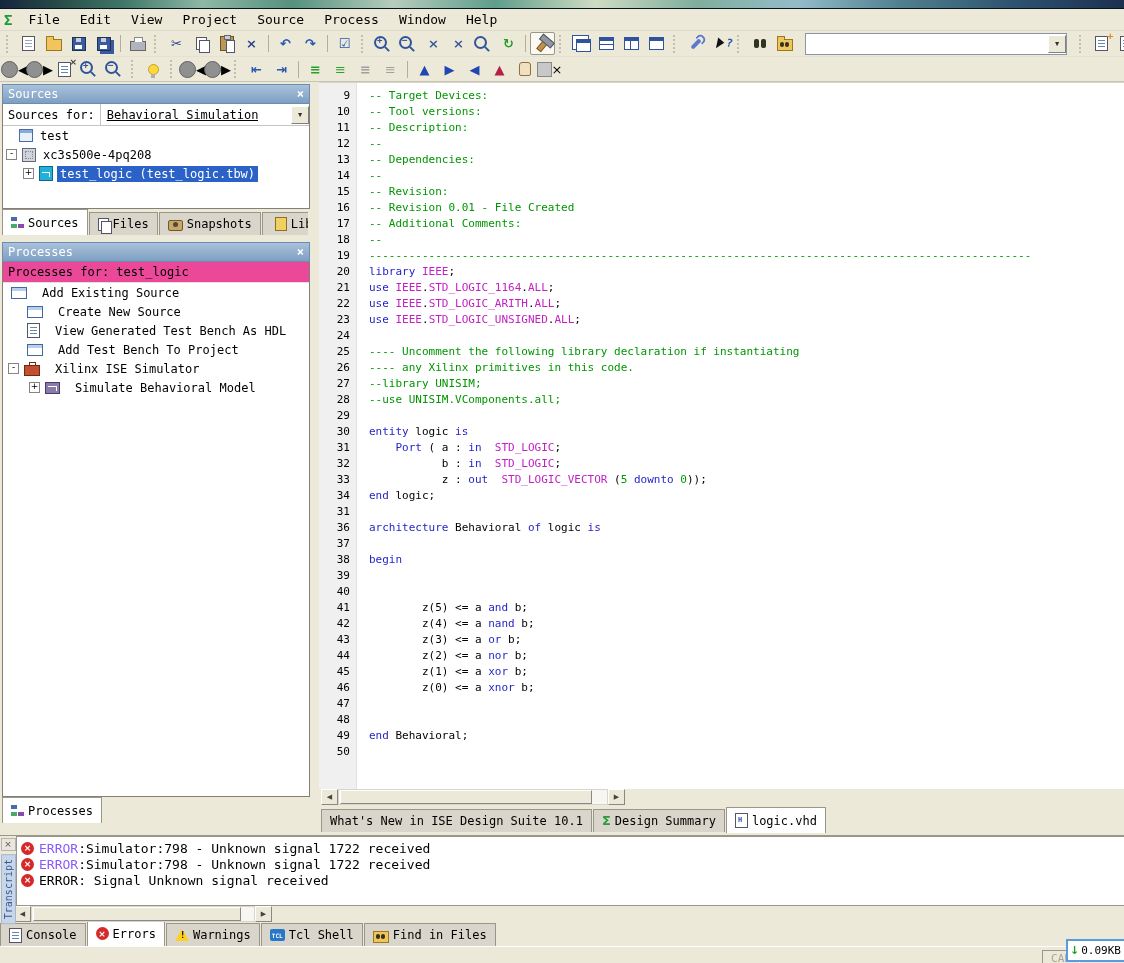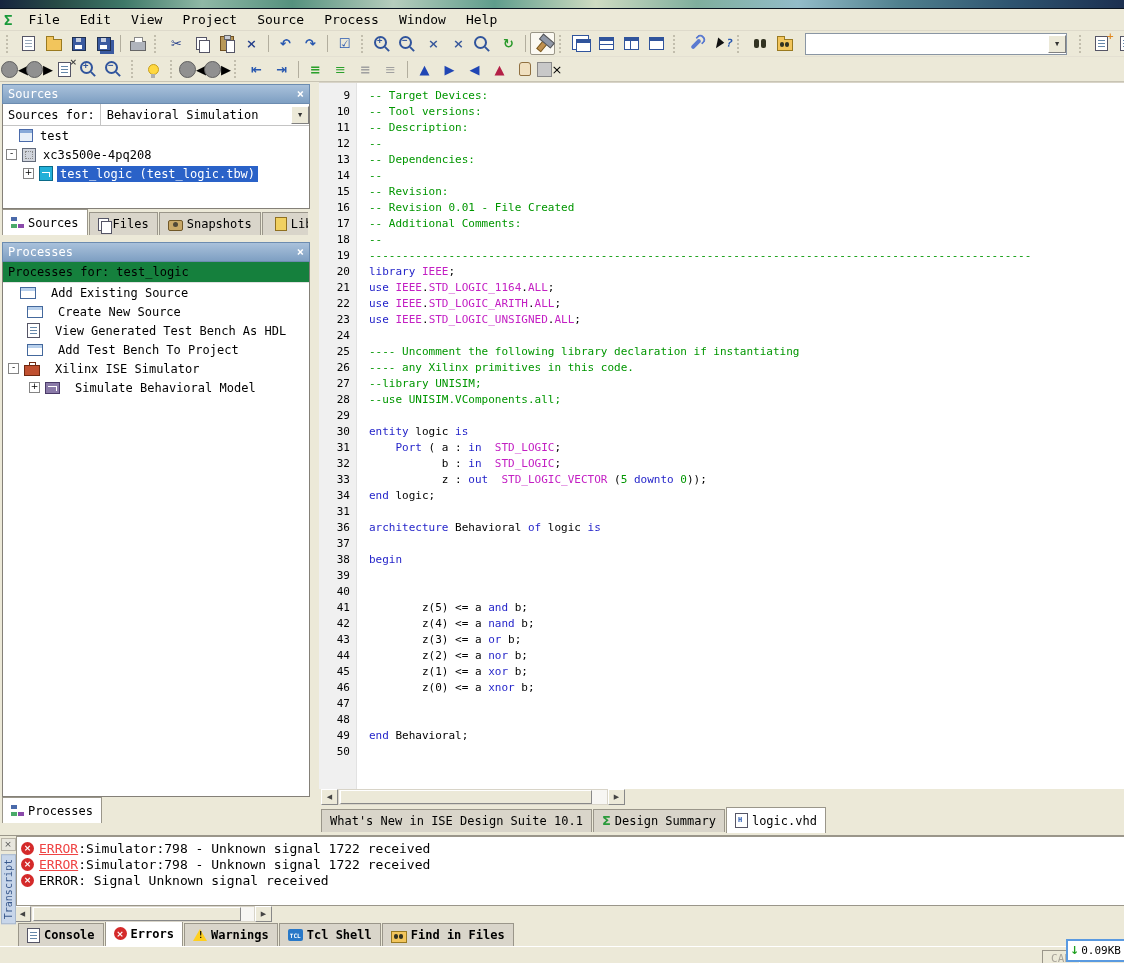--- a/index.html
+++ b/index.html
@@ -34,25 +34,25 @@
   .main{flex:none;height:753px;display:flex;background:#ece9d8;}
   .leftcol{width:308px;flex:none;display:flex;flex-direction:column;padding:2px 0 12px 2px;}
   .ptitle{height:18px;flex:none;display:flex;align-items:center;padding:0 5px;color:#fff;font-size:12px;
     background:linear-gradient(180deg,#a9c1db,#7e9fc2);border:1px solid #6c8cb0;}
   .px{margin-left:auto;font-weight:bold;font-size:12px;cursor:default;}
   .pbody{background:#fff;border:1px solid #848078;border-top:none;display:flex;flex-direction:column;overflow:hidden;}
   .pbody.grow{flex:1;}
   .srcfor{height:21px;flex:none;display:flex;align-items:center;border-bottom:1px solid #c4c4c4;background:#fff;}
   .srcfor-label{padding:0 5px;flex:none;border-right:1px solid #c4c4c4;height:100%;display:flex;align-items:center;}
   .srccombo{flex:1;display:flex;align-items:center;height:100%;min-width:0;}
-  .srccombo .val{padding-left:6px;white-space:nowrap;overflow:hidden;}
+  .srccombo .val{padding-left:6px;white-space:nowrap;overflow:hidden;text-decoration:underline;}
   .srccombo .dropbtn{margin-left:auto;}
   .tree{background:#fff;overflow:hidden;}
   #sources-tree{height:82px;flex:none;}
-  .prochead{height:20px;flex:none;display:flex;align-items:center;padding-left:5px;background:#15803d;border-bottom:1px solid #e0e0e0;}
+  .prochead{height:20px;flex:none;display:flex;align-items:center;padding-left:5px;background:#ec4899;border-bottom:1px solid #e0e0e0;}
   #processes-tree{flex:1;}
   .trow{height:19px;display:flex;align-items:center;cursor:default;white-space:nowrap;}
   .exp{width:9px;height:9px;flex:none;border:1px solid #848484;background:#fff;font-size:9px;line-height:7px;text-align:center;margin-right:5px;font-family:"DejaVu Sans",sans-serif;}
   .tlabel{padding:1px 3px;}
   .srctree .tlabel{margin-left:4px;}
   .procbody .tlabel{margin-left:12px;}
   .trow.sel .tlabel{background:#2a62c8;color:#fff;}
   .paneltabs{display:flex;align-items:flex-end;background:#ece9d8;overflow:hidden;flex:none;}
   #sources-tabs{height:26px;width:306px;}
   .ptab{height:22px;display:inline-flex;align-items:center;gap:4px;padding:0 8px;background:#d9d5ca;
@@ -84,23 +84,23 @@
   
   .transcript{flex:none;height:110px;display:flex;flex-direction:column;background:#ece9d8;border-top:1px solid #9a968a;}
   .transtop{flex:1;display:flex;min-height:0;}
   .transside{width:16px;flex:none;display:flex;flex-direction:column;align-items:center;gap:3px;padding-top:2px;}
   .transx{width:13px;height:13px;background:#e8e6de;border:1px solid #b8b4a8;color:#555;font-size:9px;line-height:11px;text-align:center;font-family:"DejaVu Sans",sans-serif;}
   .translabel{flex:1;writing-mode:vertical-rl;transform:rotate(180deg);background:#c8d6ea;color:#38588c;
     font-size:10px;padding:4px 1px;border:1px solid #a8b8cc;display:flex;align-items:center;justify-content:center;}
   .errpanel{flex:1;background:#fff;border:1px solid #9a968a;border-right:none;padding:3px 4px;overflow:hidden;}
   .errline{display:flex;align-items:center;gap:5px;height:16px;font-size:13px;}
   .errtxt{white-space:pre;}
-  .errlink{color:#ef4444;text-decoration:underline;}
+  .errlink{color:#8b5cf6;}
   .transcroll{padding-left:14px;}
-  .constabs{height:24px;padding-left:18px;font-weight:bold;}
+  .constabs{height:24px;}
 
   
   .statusbar{flex:1;background:#ece9d8;border-top:1px solid #fff;position:relative;}
   .capcell{position:absolute;right:44px;top:3px;width:36px;height:16px;border:1px solid;border-color:#9a968a #fff #fff #9a968a;
     color:#a8a49a;text-align:center;line-height:16px;font-size:11px;}
   .netwidget{position:absolute;right:0;bottom:1px;height:19px;width:54px;background:#fff;border:2px solid #5a9ae0;border-right:none;
     display:flex;align-items:center;font-size:11px;padding-left:2px;z-index:3;overflow:hidden;gap:2px;}
   .netarrow{color:#1fa01f;font-weight:bold;font-family:"DejaVu Sans",sans-serif;}
 
   
@@ -423,21 +423,21 @@
 
       <div class="gap6"></div>
 
       <div class="ptitle">
         <span>Processes</span>
         <span class="px">×</span>
       </div>
       <div class="pbody grow">
         <div class="prochead">Processes for: test_logic</div>
         <div class="tree procbody" id="processes-tree">
-            <div class="trow" style="padding-left: 17px;">
+            <div class="trow" style="padding-left: 8px;">
               <span class="ci cs-procbox"></span>
               <span class="tlabel">Add Existing Source</span>
             </div>
             <div class="trow" style="padding-left: 24px;">
               <span class="ci cs-procbox"></span>
               <span class="tlabel">Create New Source</span>
             </div>
             <div class="trow" style="padding-left: 24px;">
               <span class="ci cs-docpage"></span>
               <span class="tlabel">View Generated Test Bench As HDL</span>

